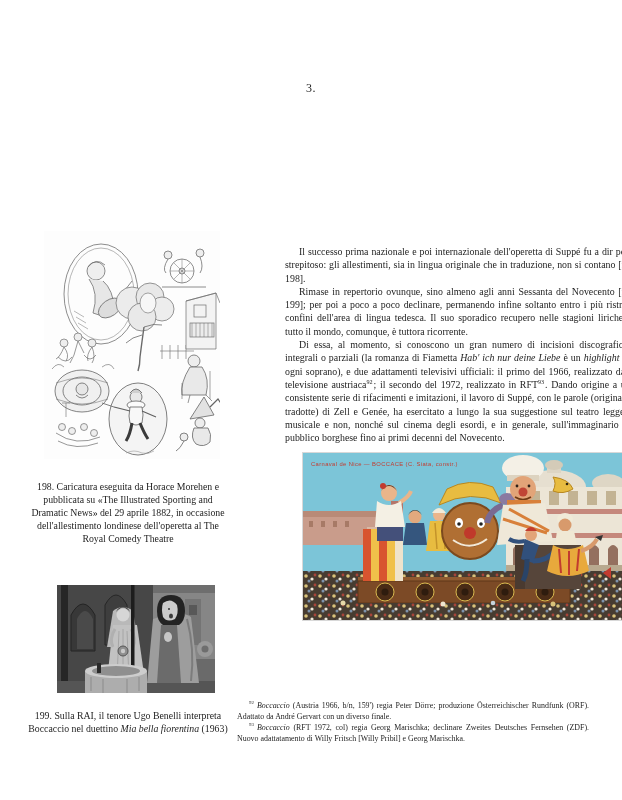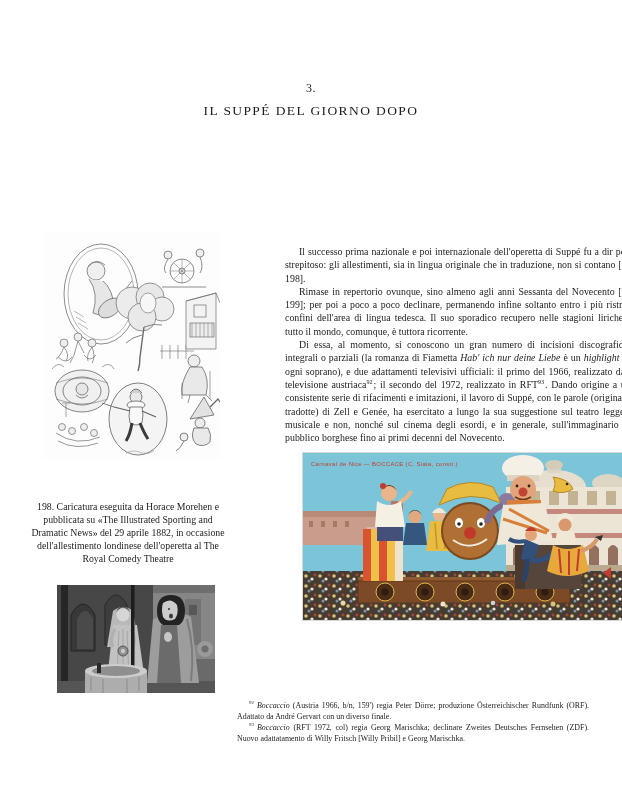--- a/index.html
+++ b/index.html
@@ -13,21 +13,21 @@
   .chapter-num{position:absolute;top:81px;left:0;width:622px;text-align:center;
     font-size:12px;letter-spacing:.5px;}
   .chapter-title{position:absolute;top:103px;left:0;width:622px;text-align:center;
     font-size:13.5px;font-weight:normal;letter-spacing:1.4px;margin:0;}
 
   figure{margin:0;padding:0;}
   #fig198{position:absolute;left:44px;top:231px;width:176px;height:229px;}
   #fig199{position:absolute;left:57px;top:585px;width:158px;height:108px;}
 
   .caption{position:absolute;font-size:9.8px;line-height:13px;text-align:center;}
-  #cap198{left:27px;top:490px;width:202px;}
+  #cap198{left:27px;top:470px;width:202px;}
   #cap199{left:27px;top:699px;width:202px;}
 
   main{position:absolute;left:237px;top:245px;width:350px;margin-left:48px;}
   .body-para{margin:0;font-size:9.9px;line-height:13.3px;text-align:justify;text-indent:14px;}
   sup{font-size:62%;vertical-align:super;line-height:0;margin-right:1px;}
 
   #fig200{margin:9px 0 0 18px;width:323px;height:167px;position:relative;
     outline:1px solid #d8d8d8;}
   #cap200{margin:7px 0 0 0;font-size:9.8px;line-height:13px;text-align:center;}
 
@@ -35,21 +35,20 @@
     font-size:7.9px;line-height:11px;text-align:justify;}
   .footnotes p{margin:0;text-indent:12px;}
   .footnotes sup{margin-right:3px;}
 </style>
 </head>
 <body>
 
 <div class="page">
 
   <div class="chapter-num">3.</div>
-  <h1 class="chapter-title">IL SUPPÉ DEL GIORNO DOPO</h1>
 
   <figure id="fig198">
     <svg viewBox="0 0 176 228" width="176" height="228" xmlns="http://www.w3.org/2000/svg">
       <rect width="176" height="228" fill="#fdfdfd"></rect>
 
       <g stroke="#707070" fill="none" stroke-width="0.8">
         <ellipse cx="57" cy="63" rx="37" ry="50"></ellipse>
         <ellipse cx="57" cy="63" rx="33" ry="46" stroke-width="0.5"></ellipse>
         <circle cx="52" cy="40" r="9" fill="#efefef"></circle>
         <path d="M44,36 q8,-10 17,-2"></path>
@@ -187,20 +186,21 @@
       <rect x="74" y="0" width="3.5" height="96" fill="#1d1d1d"></rect>
 
       <rect x="28" y="86" width="62" height="22" fill="#adadad"></rect>
       <ellipse cx="59" cy="86" rx="31" ry="7" fill="#cdcdcd"></ellipse>
       <ellipse cx="59" cy="86" rx="24" ry="5" fill="#8f8f8f"></ellipse>
       <path d="M34,92 v14 M46,94 v14 M70,94 v14 M82,92 v14" stroke="#8b8b8b" stroke-width="1" fill="none"></path>
       <rect x="40" y="78" width="4" height="10" fill="#2a2a2a"></rect>
     </svg>
   </figure>
 
+  <p class="caption" id="cap199"><span>199. Sulla RAI, il tenore Ugo Benelli interpreta Boccaccio nel duettino </span><i>Mia bella fiorentina</i><span> (1963)</span></p>
 
   <main>
     <p class="body-para"><span>Il successo prima nazionale e poi internazionale dell'operetta di Suppé fu a dir poco strepitoso: gli allestimenti, sia in lingua originale che in traduzione, non si contano [fig. 198].</span></p>
     <p class="body-para"><span>Rimase in repertorio ovunque, sino almeno agli anni Sessanta del Novecento [fig. 199]; per poi a poco a poco declinare, permanendo infine soltanto entro i più ristretti confini dell'area di lingua tedesca. Il suo sporadico recupero nelle stagioni liriche di tutto il mondo, comunque, è tuttora ricorrente.</span></p>
     <p class="body-para"><span>Di essa, al momento, si conoscono un gran numero di incisioni discografiche, integrali o parziali (la romanza di Fiametta </span><i>Hab' ich nur deine Liebe</i><span> è un </span><i>highlight</i><span> per ogni soprano), e due adattamenti televisivi ufficiali: il primo del 1966, realizzato dalla televisione austriaca</span><sup>92</sup><span>; il secondo del 1972, realizzato in RFT</span><sup>93</sup><span>. Dando origine a una consistente serie di rifacimenti e imitazioni, il lavoro di Suppé, con le parole (originali o tradotte) di Zell e Genée, ha esercitato a lungo la sua suggestione sul teatro leggero, musicale e non, nonché sul cinema degli esordi, e in generale, sull'immaginario del pubblico borghese fino ai primi decenni del Novecento.</span></p>
 
     <figure id="fig200">
       <svg viewBox="0 0 323 167" width="323" height="167" xmlns="http://www.w3.org/2000/svg">
         <defs>
           <pattern id="crowd" width="14" height="10" patternUnits="userSpaceOnUse">

